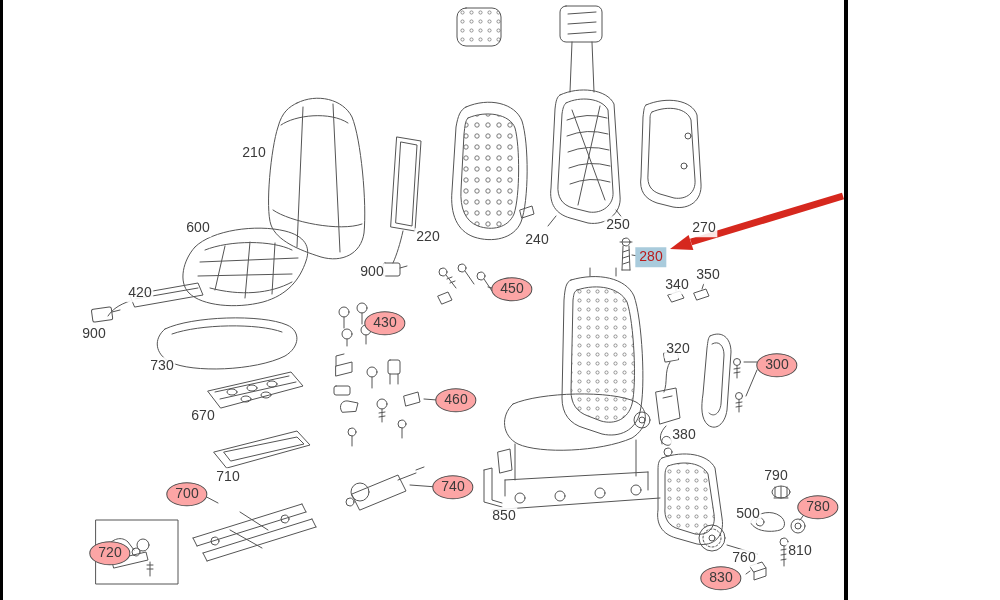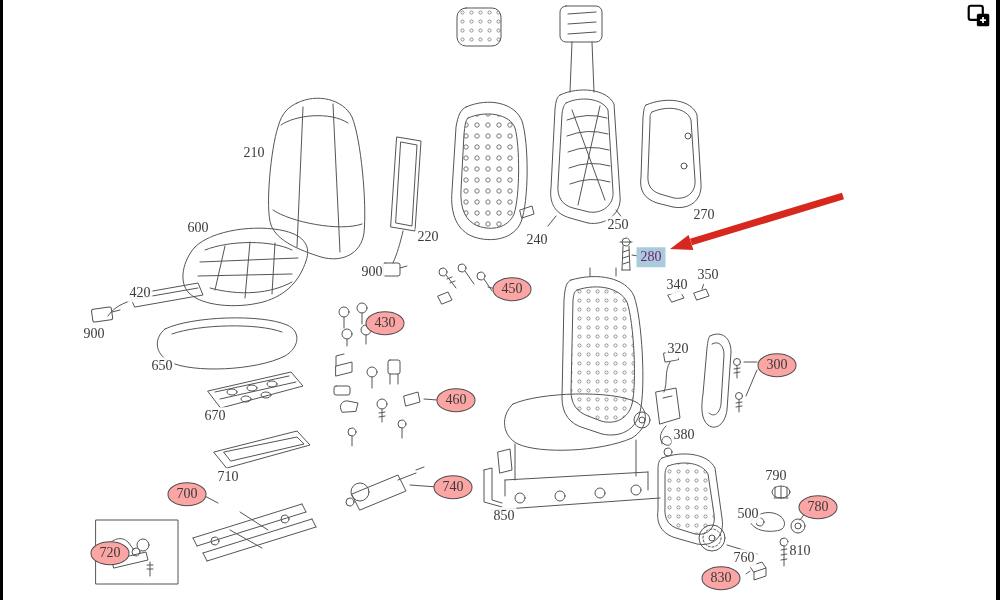--- a/index.html
+++ b/index.html
@@ -1,25 +1,25 @@
 <!DOCTYPE html>
 <html><head>
 <meta charset="utf-8">
 <style>
   html,body{margin:0;padding:0;background:#fff}
-  #stage{position:relative;width:1000px;height:600px;background:#ffffff;overflow:hidden;
-         font-family:Liberation Serif, serif}
+  #stage{position:relative;width:848px;height:600px;background:#ffffff;overflow:hidden;
+         font-family:Liberation Sans, sans-serif}
   #art{position:absolute;left:0;top:0}
   .edge{position:absolute;top:0;height:600px;width:3px;background:#000}
   .edge.left{left:0}
   .edge.right{right:0;width:4px}
   .lbl{position:absolute;transform:translate(-50%,-50%);font-size:14px;color:#3a3a3a;
        background:rgba(255,255,255,.88);padding:0 2px;line-height:1.25;white-space:nowrap}
   .lbl.oval{border:1px solid #4d4d4d;border-radius:50%;padding:2px 8px;background:#fca5a5}
-  .lbl.hl{background:#a9cbdc;padding:1px 4px;color:#701a75}
+  .lbl.hl{background:#a9cbdc;padding:1px 4px;color:#b91c1c}
   #gallery-btn{position:absolute;left:966px;top:3px;width:26px;height:26px;cursor:pointer;background:transparent;border:0;padding:0}
 </style>
 </head>
 <body>
 
 <div id="stage">
 
   <svg id="art" width="1000" height="600" viewBox="0 0 1000 600">
     <defs>
       <pattern id="dots" width="11" height="11" patternUnits="userSpaceOnUse">
@@ -274,32 +274,32 @@
       <polygon points="670,249 688.6,234.9 693.4,250.1" fill="#d6281e"></polygon>
     </g>
   </svg>
 
   <div class="lbl" style="left:254px;top:153px">210</div>
   <div class="lbl" style="left:198px;top:228px">600</div>
   <div class="lbl" style="left:428px;top:237px">220</div>
   <div class="lbl" style="left:372px;top:272px">900</div>
   <div class="lbl" style="left:537px;top:240px">240</div>
   <div class="lbl" style="left:618px;top:225px">250</div>
-  <div class="lbl" style="left:704px;top:215px">270</div>
+  <div class="lbl" style="left:704px;top:228px">270</div>
   <div class="lbl hl" style="left:651px;top:257px">280</div>
   <div class="lbl" style="left:677px;top:285px">340</div>
   <div class="lbl" style="left:708px;top:275px">350</div>
   <div class="lbl" style="left:140px;top:293px">420</div>
   <div class="lbl" style="left:94px;top:334px">900</div>
   <div class="lbl oval" style="left:512px;top:289px">450</div>
   <div class="lbl oval" style="left:385px;top:323px">430</div>
-  <div class="lbl" style="left:162px;top:366px">650</div>
+  <div class="lbl" style="left:162px;top:366px">730</div>
   <div class="lbl" style="left:678px;top:349px">320</div>
   <div class="lbl oval" style="left:777px;top:365px">300</div>
-  <div class="lbl" style="left:215px;top:416px">670</div>
+  <div class="lbl" style="left:203px;top:416px">670</div>
   <div class="lbl oval" style="left:456px;top:400px">460</div>
   <div class="lbl" style="left:684px;top:435px">380</div>
   <div class="lbl" style="left:228px;top:477px">710</div>
   <div class="lbl oval" style="left:187px;top:494px">700</div>
   <div class="lbl oval" style="left:453px;top:487px">740</div>
   <div class="lbl" style="left:776px;top:476px">790</div>
   <div class="lbl" style="left:748px;top:514px">500</div>
   <div class="lbl oval" style="left:818px;top:507px">780</div>
   <div class="lbl" style="left:504px;top:516px">850</div>
   <div class="lbl" style="left:800px;top:551px">810</div>

